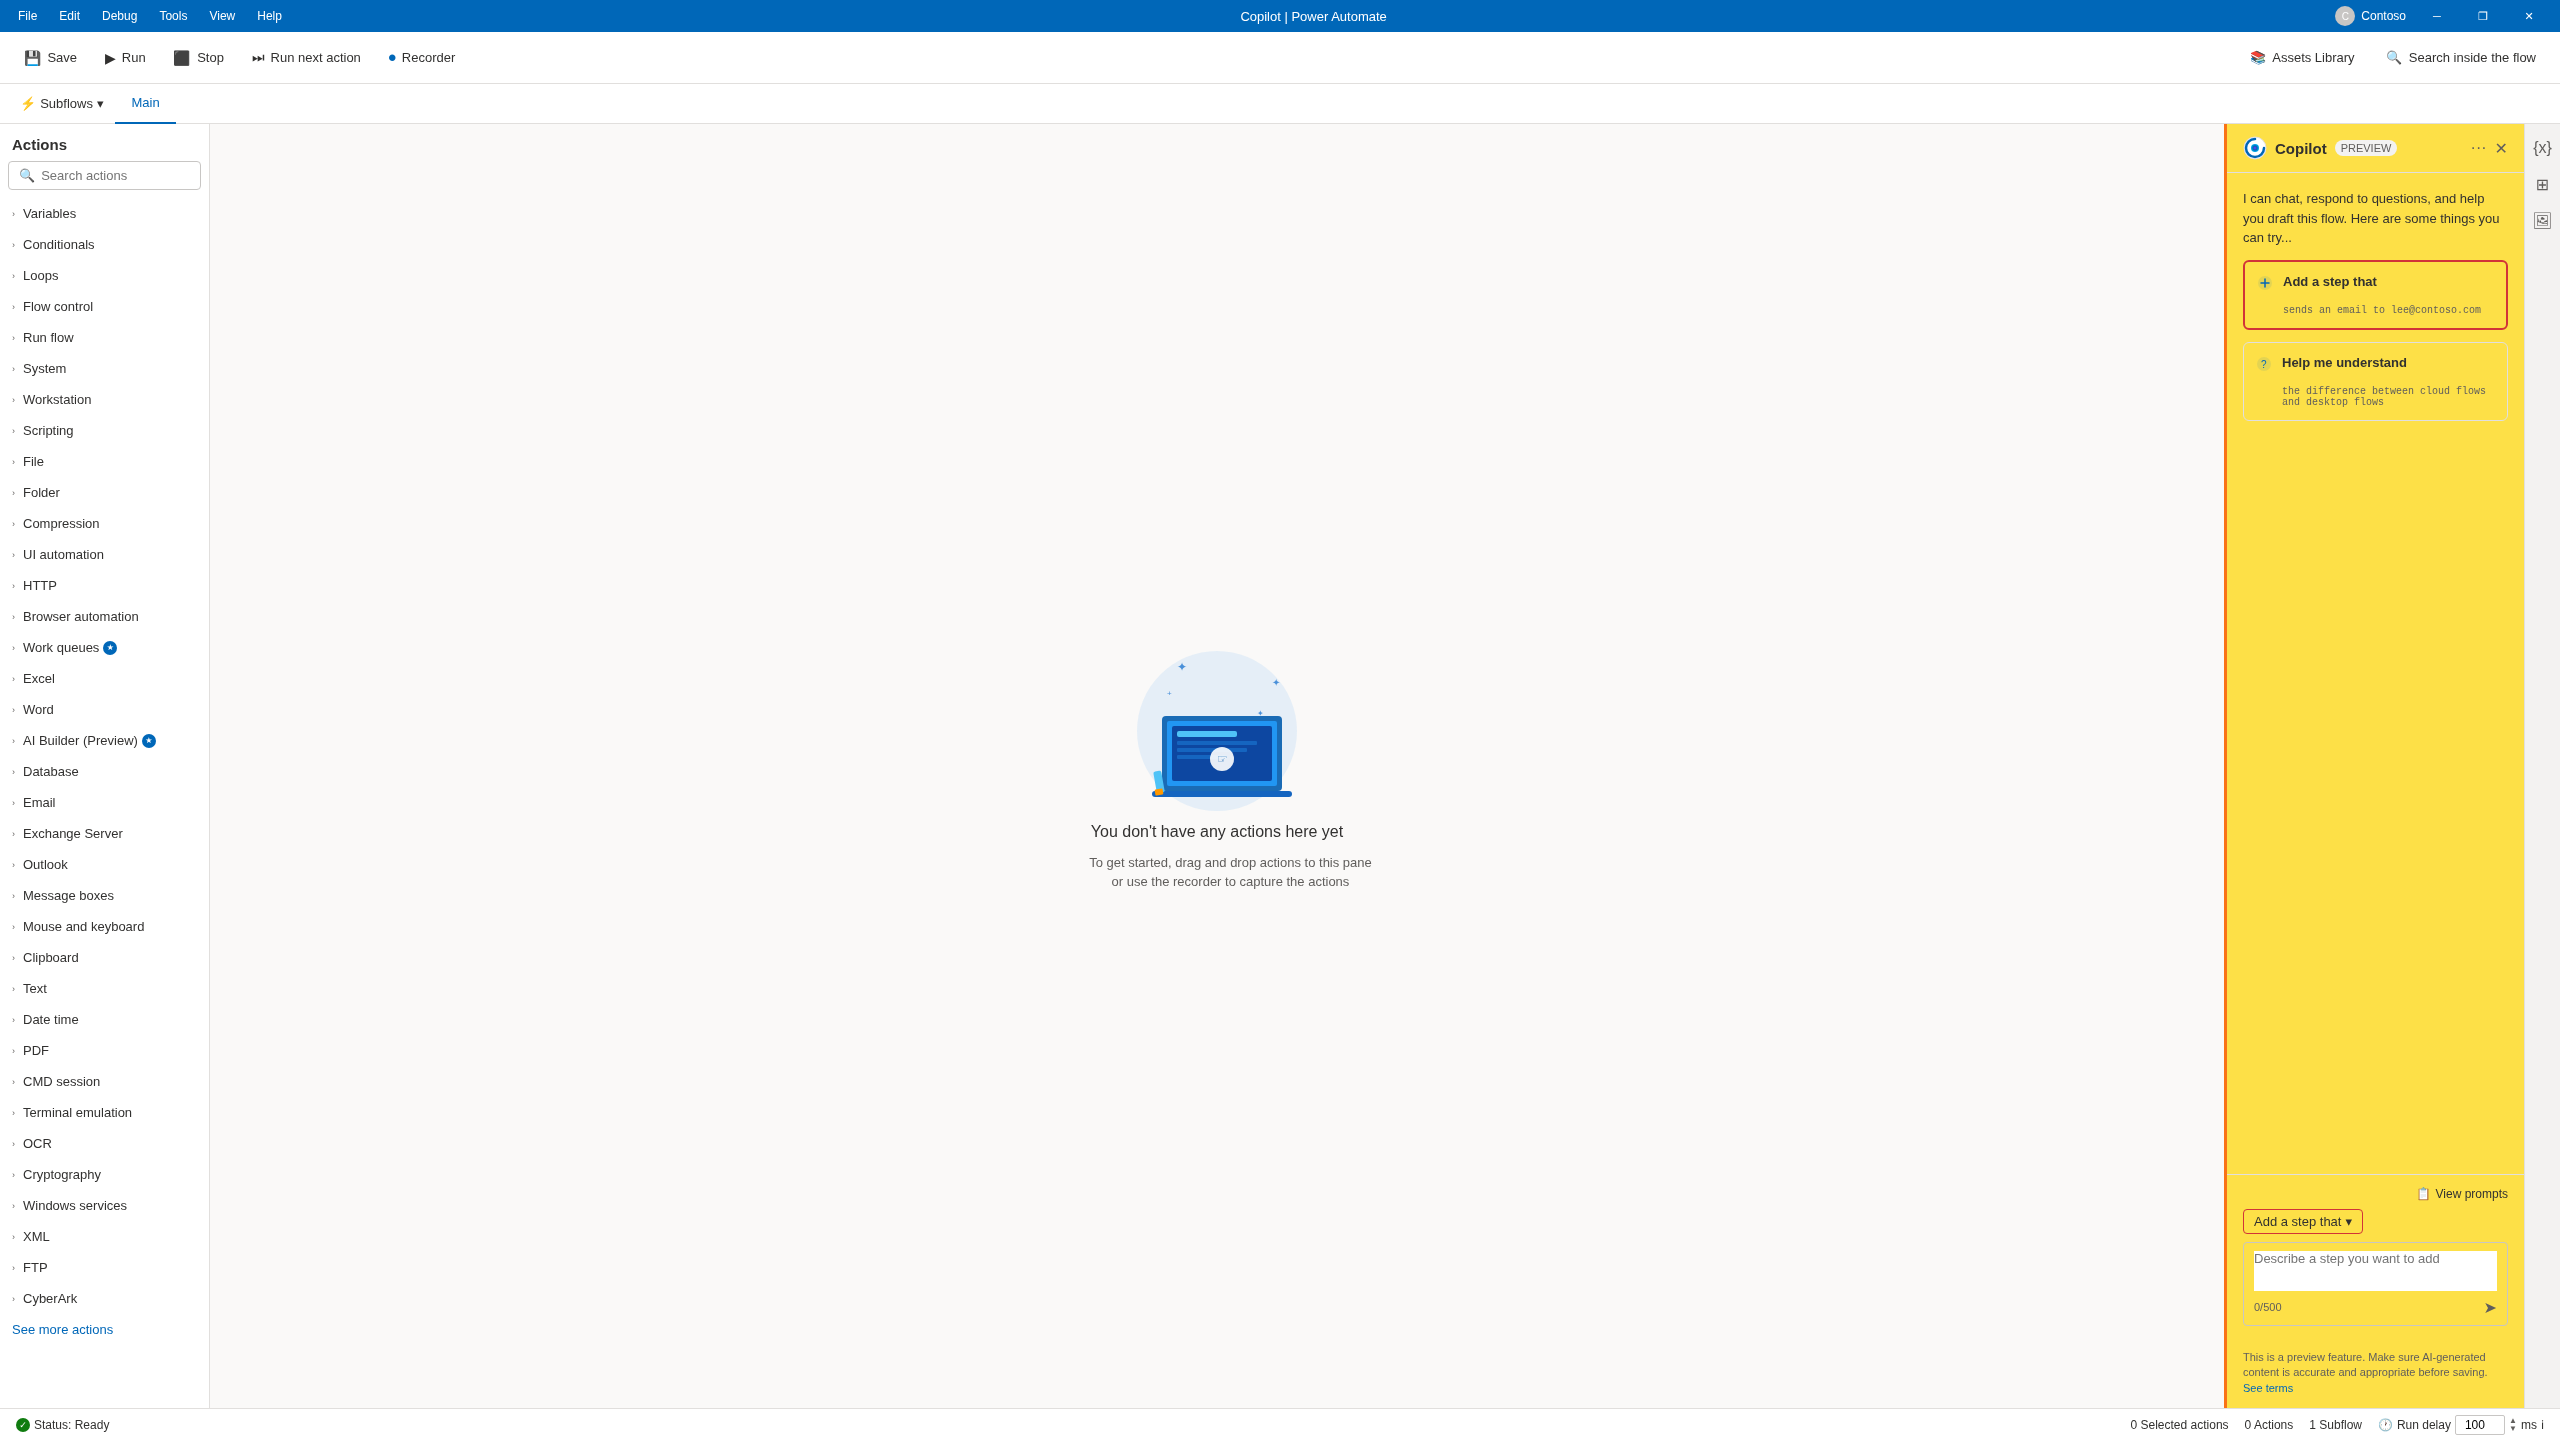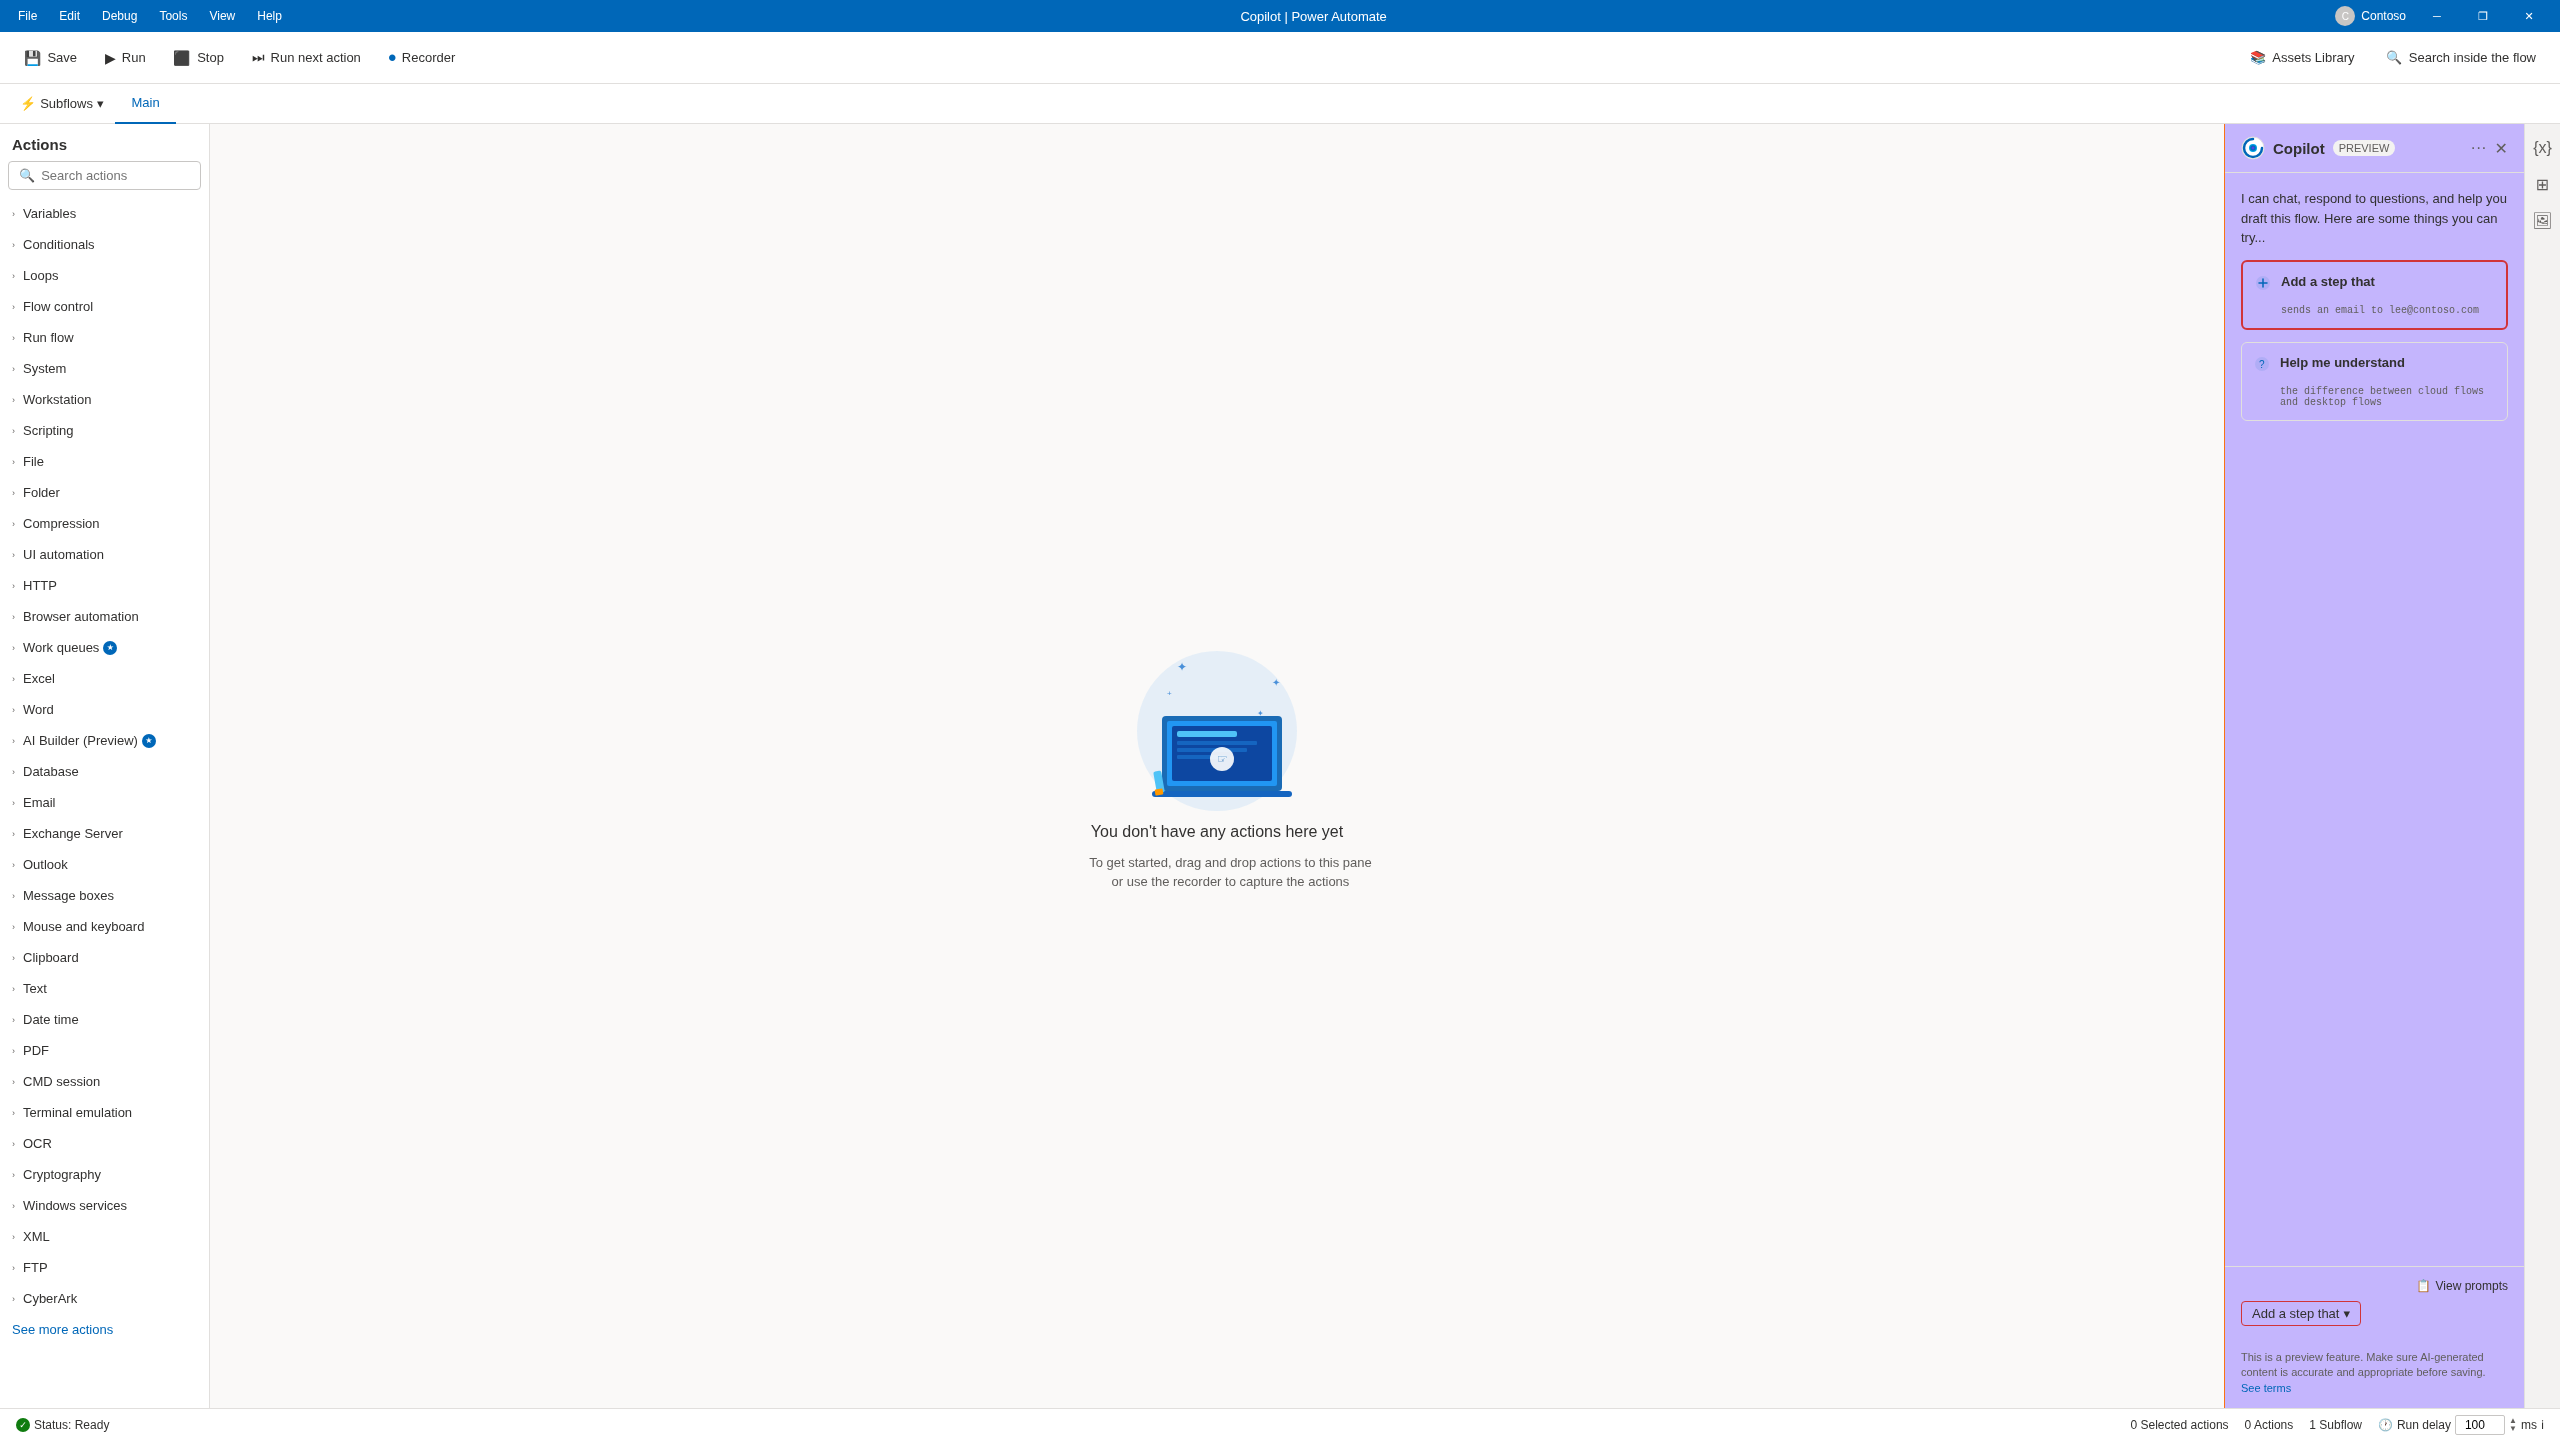--- a/index.html
+++ b/index.html
@@ -91,22 +91,22 @@
       flex: 1; display: flex; flex-direction: column; align-items: center;
       justify-content: center; background: #faf9f8; overflow: hidden;
       position: relative;
     }
     .empty-state { display: flex; flex-direction: column; align-items: center; gap: 12px; }
     .empty-state-text { font-size: 16px; color: #323130; font-weight: 400; }
     .empty-state-sub { font-size: 13px; color: #605e5c; text-align: center; line-height: 1.5; margin-left: 27px; }
 
     
     .copilot-panel {
-      width: 300px; min-width: 300px; background: #c4b5fd;
-      border-left: 1px solid #f97316; display: flex; flex-direction: column;
+      width: 300px; min-width: 300px; background: #fde047;
+      border-left: 3px solid #f97316; display: flex; flex-direction: column;
     }
     .copilot-header {
       display: flex; align-items: center; justify-content: space-between;
       padding: 12px 16px; border-bottom: 1px solid #e1dfdd;
     }
     .copilot-title-row { display: flex; align-items: center; gap: 8px; }
     .copilot-title { font-size: 15px; font-weight: 600; color: #323130; }
     .copilot-preview { font-size: 11px; color: #605e5c; background: #f3f2f1; padding: 2px 6px; border-radius: 8px; }
     .copilot-header-icons { display: flex; gap: 8px; }
     .copilot-icon-btn { background: none; border: none; cursor: pointer; font-size: 16px; color: #605e5c; }
@@ -502,20 +502,27 @@
         <div class="view-prompts-row">
           <button class="view-prompts-btn">
             <span>📋</span>
             <span>View prompts</span>
           </button>
         </div>
         <div class="add-step-selector">
           <span>Add a step that</span>
           <span>▾</span>
         </div>
+        <div class="copilot-input-area">
+          <textarea class="copilot-input" placeholder="Describe a step you want to add" style=""></textarea>
+          <div class="copilot-input-footer">
+            <span class="char-count">0/500</span>
+            <button class="send-btn">➤</button>
+          </div>
+        </div>
         <div class="copilot-disclaimer">
           <span>This is a preview feature. Make sure AI-generated content is accurate and appropriate before saving.</span>
           <a href="#">See terms</a>
         </div>
       </div>
     </div>
 
     <div class="right-icons">
       <div class="right-icon-btn">{x}</div>
       <div class="right-icon-btn">⊞</div>

